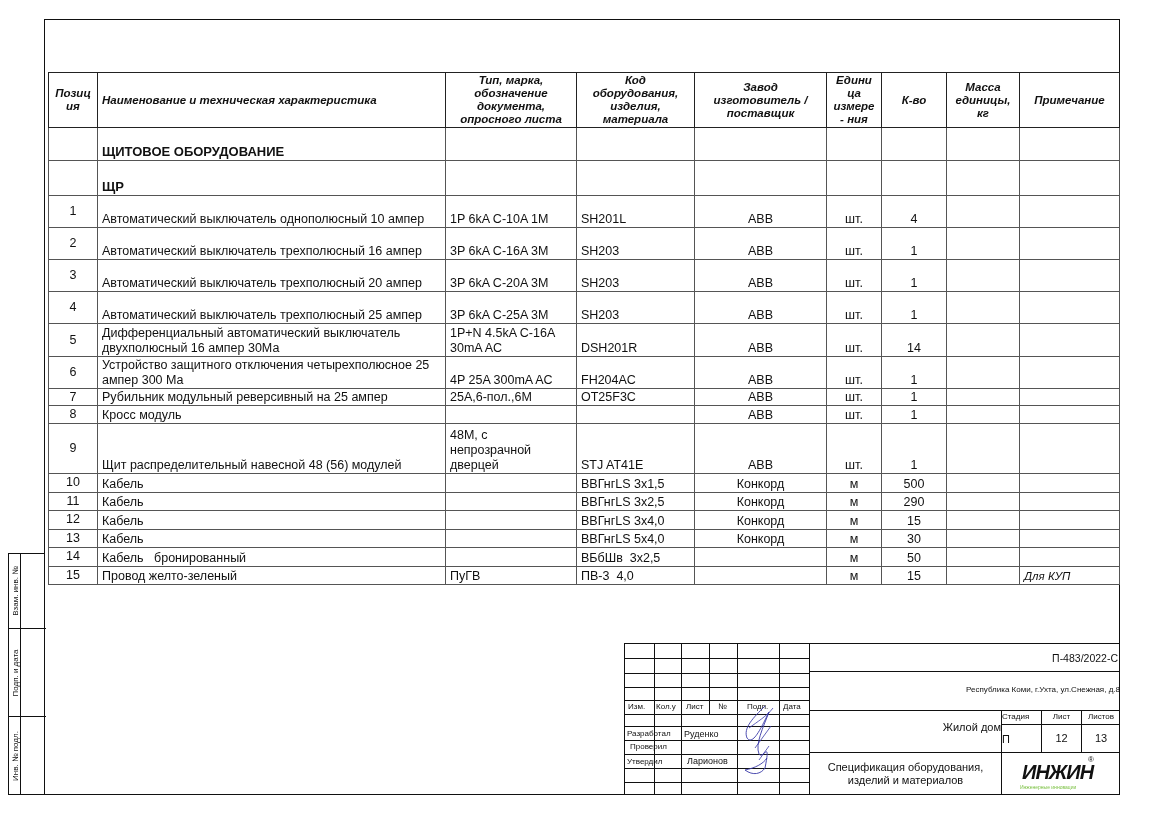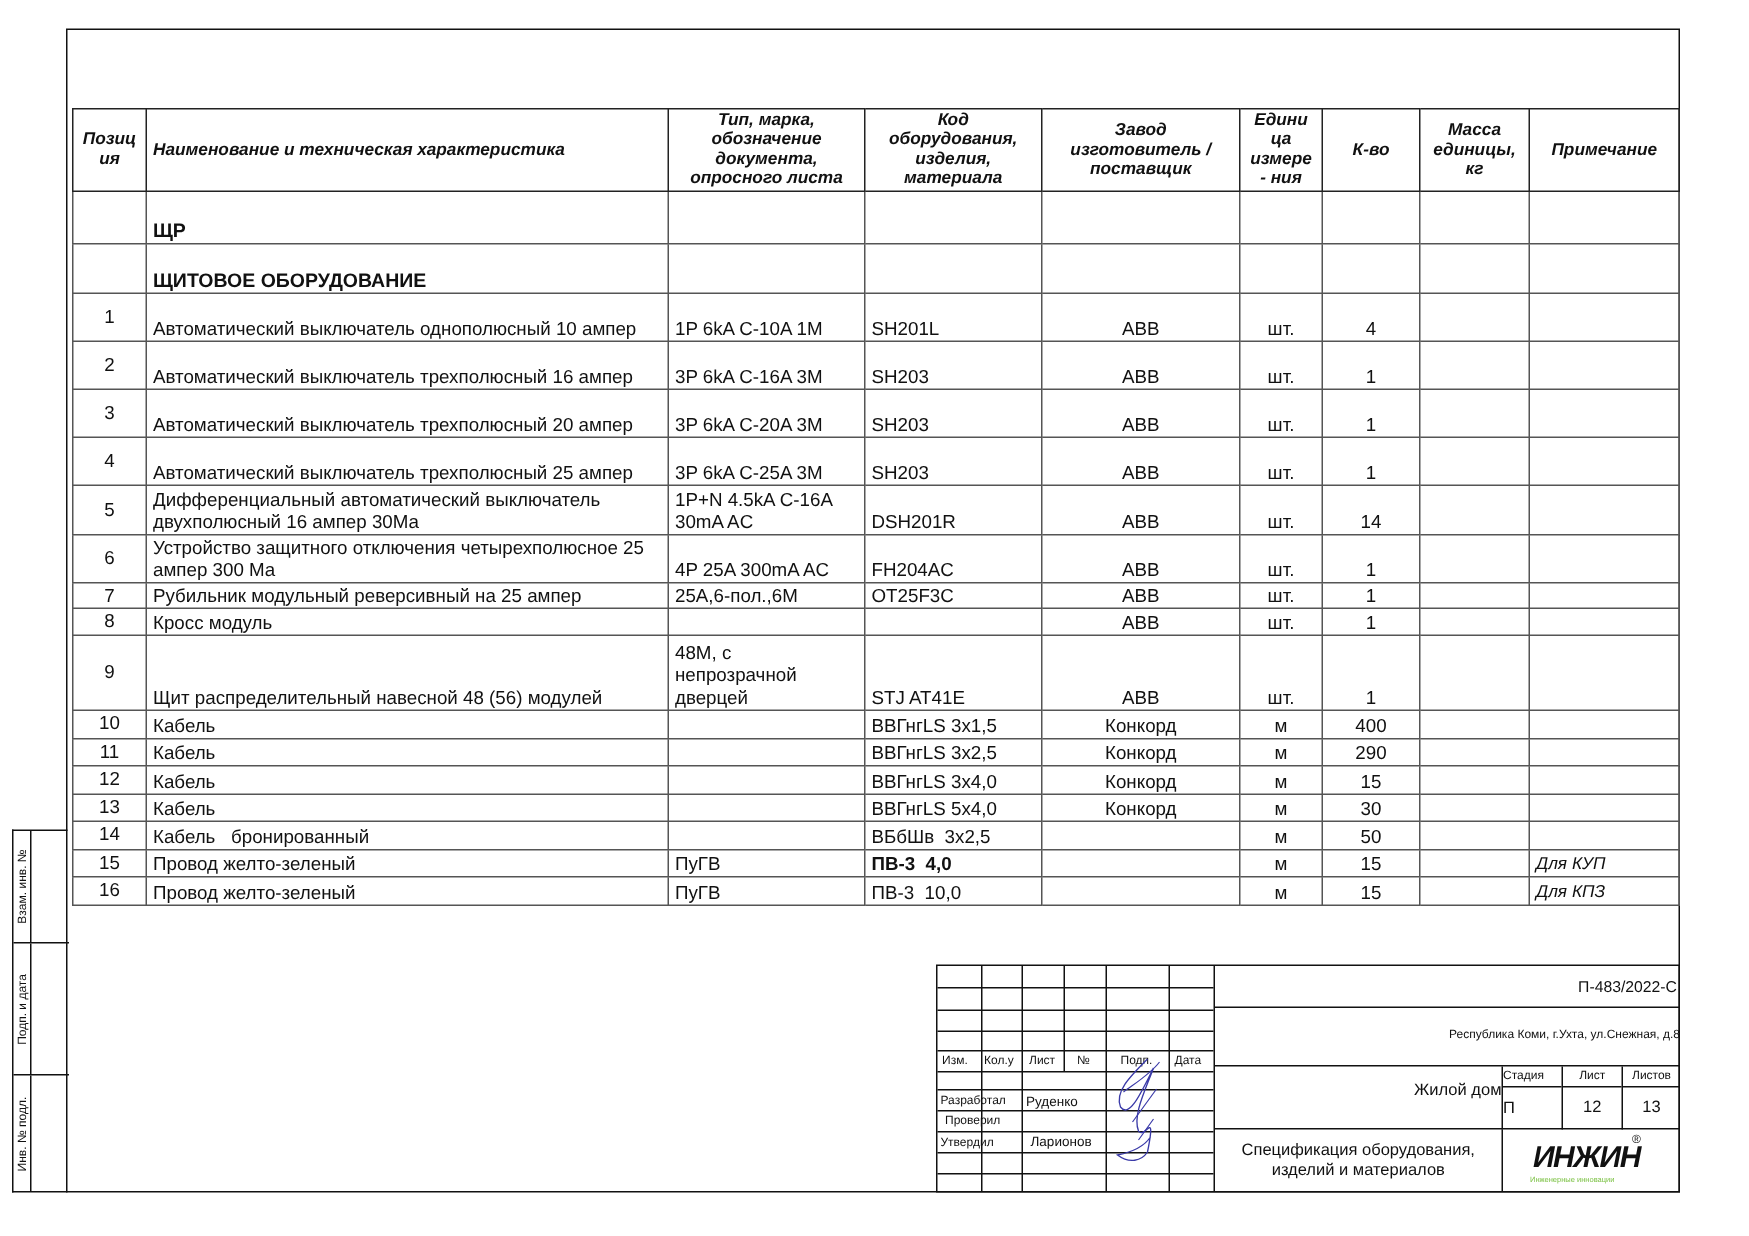--- a/index.html
+++ b/index.html
@@ -63,34 +63,34 @@
       <th>Тип, марка, обозначение документа, опросного листа</th>
       <th>Код оборудования, изделия, материала</th>
       <th>Завод изготовитель / поставщик</th>
       <th>Едини ца измере - ния</th>
       <th>К-во</th>
       <th>Масса единицы, кг</th>
       <th>Примечание</th>
     </tr>
   </thead>
   <tbody id="tbody">
+    <tr class="sec bt" style="height:33px">
+      <td></td>
+      <td>ЩИТОВОЕ ОБОРУДОВАНИЕ</td>
+      <td></td>
+        <td></td>
+        <td></td>
+      <td></td>
+        <td></td>
+        <td></td>
+        <td></td>
+    </tr>
     <tr class="sec" style="height:35px">
       <td></td>
       <td>ЩР</td>
-      <td></td>
-        <td></td>
-        <td></td>
-      <td></td>
-        <td></td>
-        <td></td>
-        <td></td>
-    </tr>
-    <tr class="sec bt" style="height:33px">
-      <td></td>
-      <td>ЩИТОВОЕ ОБОРУДОВАНИЕ</td>
       <td></td>
         <td></td>
         <td></td>
       <td></td>
         <td></td>
         <td></td>
         <td></td>
     </tr>
   <tr class="bt" style="height: 32px;">
         <td class="pos">1</td>
@@ -191,21 +191,21 @@
         <td></td>
         <td class="note"></td>
       </tr>
       <tr class="bt" style="height: 18.5px;">
         <td class="pos">10</td>
         <td>Кабель</td>
         <td></td>
         <td>ВВГнгLS 3х1,5</td>
         <td class="c">Конкорд</td>
         <td class="c">м</td>
-        <td class="c">400</td>
+        <td class="c">500</td>
         <td></td>
         <td class="note"></td>
       </tr>
       <tr style="height: 18.5px;">
         <td class="pos">11</td>
         <td>Кабель</td>
         <td></td>
         <td>ВВГнгLS 3х2,5</td>
         <td class="c">Конкорд</td>
         <td class="c">м</td>
@@ -243,37 +243,26 @@
         <td class="c"></td>
         <td class="c">м</td>
         <td class="c">50</td>
         <td></td>
         <td class="note"></td>
       </tr>
       <tr style="height: 18.5px;">
         <td class="pos">15</td>
         <td>Провод желто-зеленый</td>
         <td>ПуГВ</td>
-        <td style="white-space: pre; font-weight: bold;">ПВ-3  4,0</td>
+        <td style="white-space: pre;">ПВ-3  4,0</td>
         <td class="c"></td>
         <td class="c">м</td>
         <td class="c">15</td>
         <td></td>
         <td class="note">Для КУП</td>
-      </tr>
-      <tr style="height: 18.5px;">
-        <td class="pos">16</td>
-        <td>Провод желто-зеленый</td>
-        <td>ПуГВ</td>
-        <td style="white-space: pre;">ПВ-3  10,0</td>
-        <td class="c"></td>
-        <td class="c">м</td>
-        <td class="c">15</td>
-        <td></td>
-        <td class="note">Для КПЗ</td>
       </tr>
     </tbody>
 </table>
 
 <div class="side">
   <div class="cell" style="top:0;height:75px">
     <div class="lbl">
         <span>Взам. инв. №</span>
       </div>
   </div>

